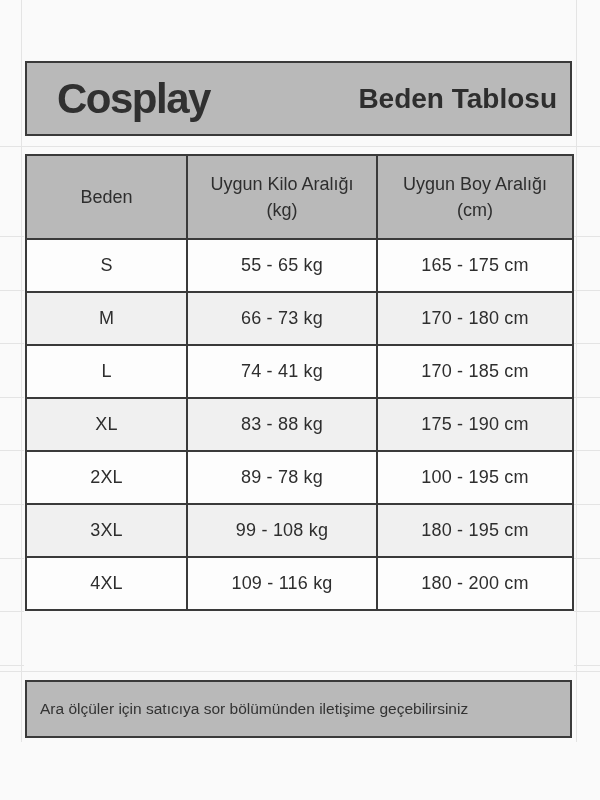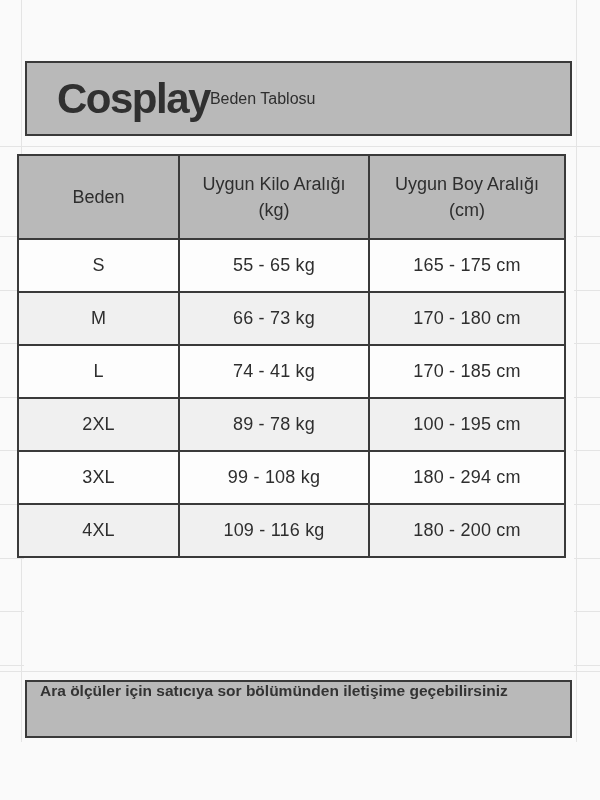--- a/index.html
+++ b/index.html
@@ -26,35 +26,35 @@
   }
   .gl-strip-left  { left:0;     width:24px; }
   .gl-strip-right { left:574px; width:26px; }
 
   
   .brand-bar {
     position:absolute; left:25px; top:61px; width:547px; height:75px;
     box-sizing:border-box;
     background: var(--bar-gray, #b9b9b9);
     border:2px solid var(--border-dark, #3a3a3a);
-    display:flex; align-items:center; 
+    display:flex; align-items:center; justify-content:space-between;
     padding:0 13px 0 30px;
   }
   .logo {
     font-size:42px; font-weight:bold; letter-spacing:-1.5px;
     color:#303030; line-height:1;
   }
   .bar-title {
-    font-size:16px; font-weight:normal;
+    font-size:28px; font-weight:bold;
     color: var(--text-dark, #2e2e2e);
   }
 
   
   table.size-table {
-    position:absolute; left:17px; top:154px; width:547px;
+    position:absolute; left:25px; top:154px; width:547px;
     border-collapse:collapse; table-layout:fixed;
   }
   .size-table th, .size-table td {
     border:2px solid var(--border-dark, #3a3a3a);
     text-align:center; vertical-align:middle;
     color: var(--text-dark, #2e2e2e);
     padding:0;
   }
   .size-table thead th {
     background: var(--bar-gray, #b9b9b9);
@@ -69,23 +69,23 @@
   .size-table tbody tr:nth-child(even) td {
     background: var(--row-alt, #f0f0f0);
   }
 
   
   .note-bar {
     position:absolute; left:25px; top:680px; width:547px; height:58px;
     box-sizing:border-box;
     background: var(--bar-gray, #b9b9b9);
     border:2px solid var(--border-dark, #3a3a3a);
-    display:flex; 
+    display:flex; align-items:center;
     padding-left:13px;
-    font-size:15.5px; color:#333333;font-weight:bold;
+    font-size:15.5px; color:#333333;
   }
 </style>
 </head>
 <body>
 
 <div class="screen">
 
   <div class="gl gl-v-left"></div>
   <div class="gl gl-v-right"></div>
   <div class="gl gl-h-top"></div>
@@ -129,28 +129,33 @@
         <td>M</td>
         <td>66 - 73 kg</td>
         <td>170 - 180 cm</td>
       </tr>
       <tr>
         <td>L</td>
         <td>74 - 41 kg</td>
         <td>170 - 185 cm</td>
       </tr>
       <tr>
+        <td>XL</td>
+        <td>83 - 88 kg</td>
+        <td>175 - 190 cm</td>
+      </tr>
+      <tr>
         <td>2XL</td>
         <td>89 - 78 kg</td>
         <td>100 - 195 cm</td>
       </tr>
       <tr>
         <td>3XL</td>
         <td>99 - 108 kg</td>
-        <td>180 - 294 cm</td>
+        <td>180 - 195 cm</td>
       </tr>
       <tr>
         <td>4XL</td>
         <td>109 - 116 kg</td>
         <td>180 - 200 cm</td>
       </tr>
     </tbody>
   </table>
 
   <footer class="note-bar">

